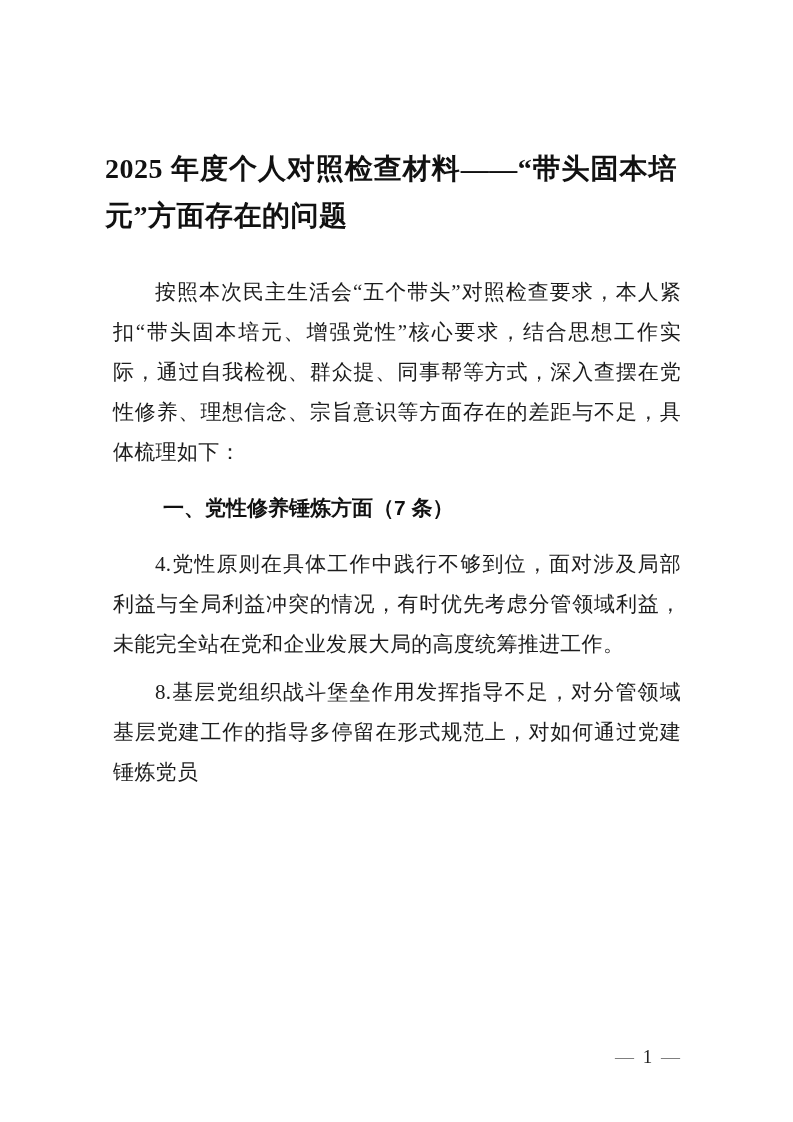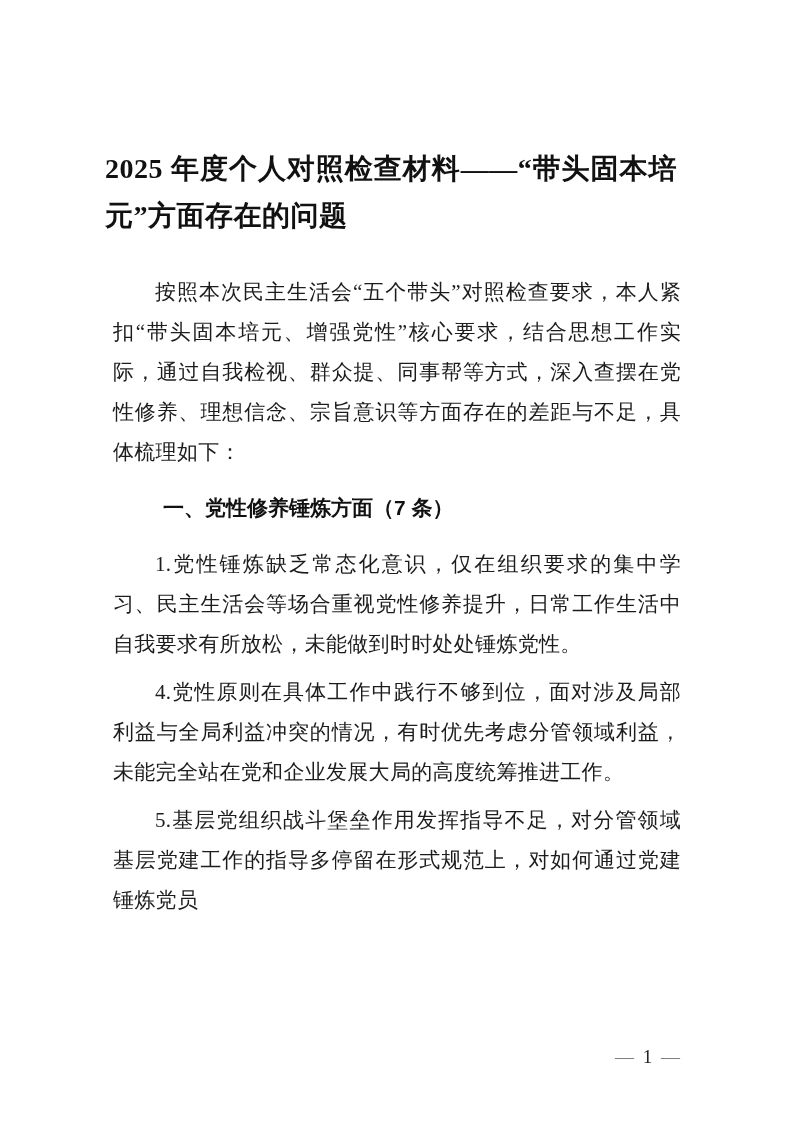--- a/index.html
+++ b/index.html
@@ -68,27 +68,26 @@
 <body>
 
 <div class="page">
   <div class="content">
     <h1 class="doc-title">2025 年度个人对照检查材料——“带头固本培元”方面存在的问题</h1>
 
     <p class="para">按照本次民主生活会“五个带头”对照检查要求，本人紧扣“带头固本培元、增强党性”核心要求，结合思想工作实际，通过自我检视、群众提、同事帮等方式，深入查摆在党性修养、理想信念、宗旨意识等方面存在的差距与不足，具体梳理如下：</p>
 
     <p class="section-heading">一、党性修养锤炼方面（7 条）</p>
 
-    <p class="para">1.党性锤炼缺乏常态化意识，仅在组织要求的集中学习、民主生活会等场合重视党性修养提升，日常工作生活中自我要求有所放松，未能做到时时处处锤炼党性。</p>
 
 
 
     <p class="para">4.党性原则在具体工作中践行不够到位，面对涉及局部利益与全局利益冲突的情况，有时优先考虑分管领域利益，未能完全站在党和企业发展大局的高度统筹推进工作。</p>
 
-    <p class="para">5.基层党组织战斗堡垒作用发挥指导不足，对分管领域基层党建工作的指导多停留在形式规范上，对如何通过党建锤炼党员</p>
+    <p class="para">8.基层党组织战斗堡垒作用发挥指导不足，对分管领域基层党建工作的指导多停留在形式规范上，对如何通过党建锤炼党员</p>
   </div>
 
   <div class="footer">
     <span class="dash">—</span>
     <span>1</span>
     <span class="dash">—</span>
   </div>
 </div>
 
 </body></html>

